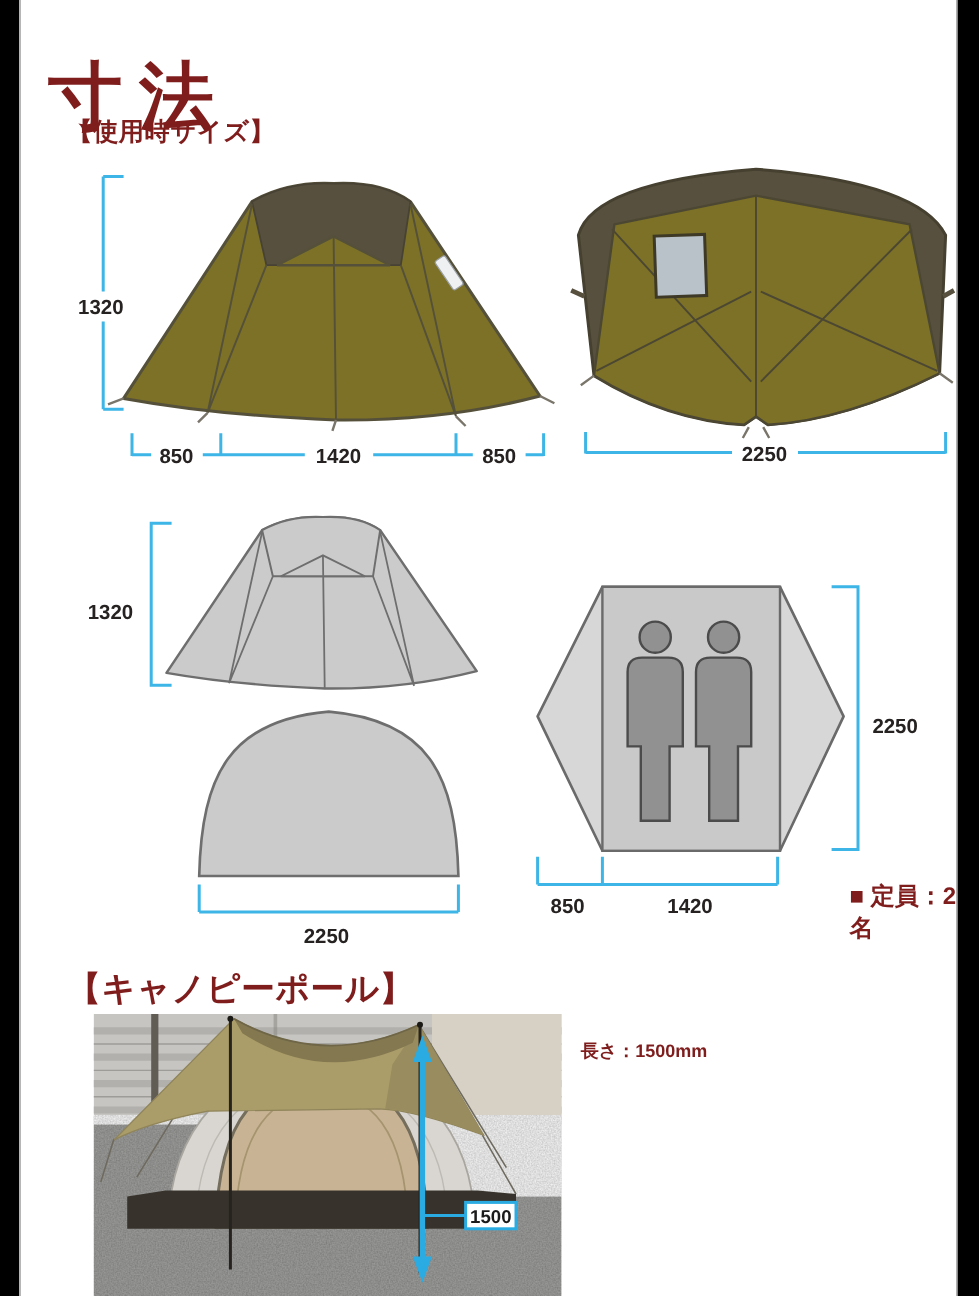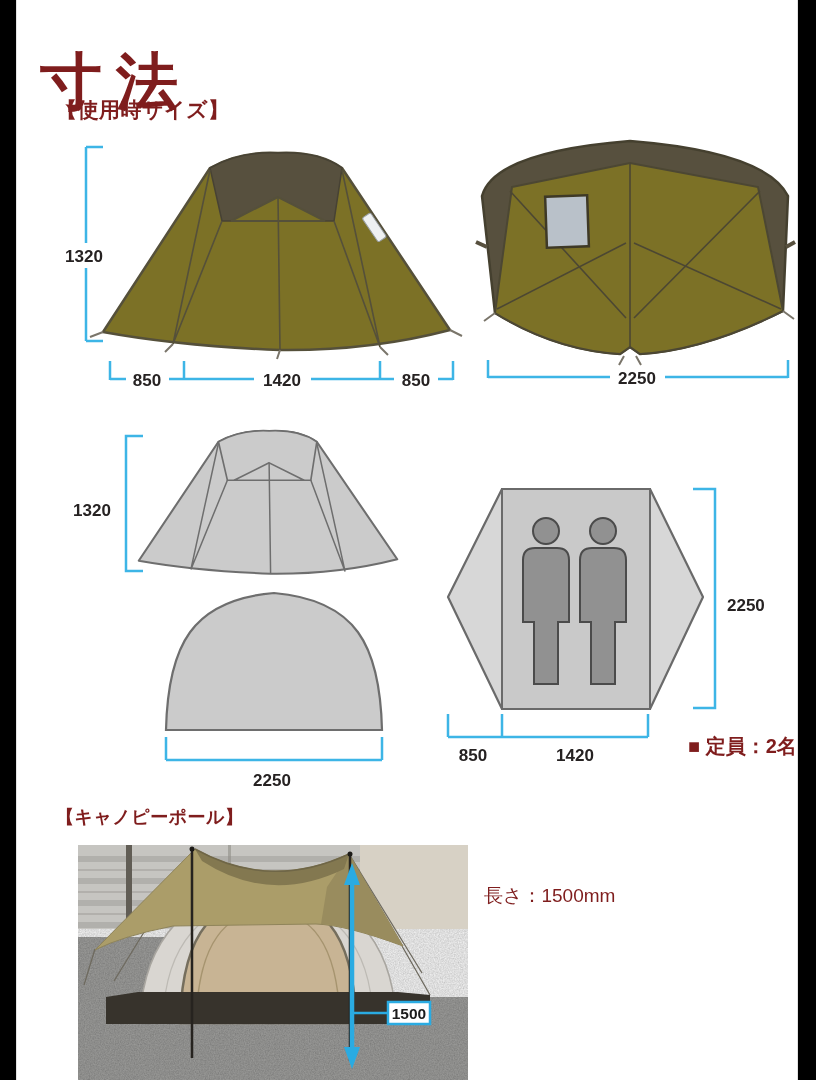--- a/index.html
+++ b/index.html
@@ -5,23 +5,23 @@
   html,body{margin:0;padding:0;background:#444;}
   .page{position:relative;width:816px;height:1080px;background:#ffffff;overflow:hidden;
         font-family:"Liberation Sans","DejaVu Sans",sans-serif;color:#7f1d1d;}
   .bar{position:absolute;top:0;height:1080px;background:#000;}
   .bar-left{left:0;width:16px;border-right:1px solid #e2e2e2;}
   .bar-right{left:797px;width:19px;border-left:1px solid #e2e2e2;}
   .page-title{position:absolute;left:40px;top:6px;font-size:62px;font-weight:900;
               letter-spacing:14px;line-height:1.1;}
   .sec-header{position:absolute;font-weight:bold;font-size:21px;letter-spacing:0.5px;}
   .sec-header.h1{left:56px;top:96px;}
-  .sec-header.h2{left:56px;top:805px;font-size:18px;}
-  .capacity{position:absolute;left:688px;top:733px;font-size:20px;font-weight:bold;}
-  .specs{position:absolute;left:484px;top:884px;font-size:19px;font-weight:normal;line-height:23px;}
+  .sec-header.h2{left:56px;top:805px;font-size:28px;}
+  .capacity{position:absolute;left:708px;top:733px;font-size:20px;font-weight:bold;}
+  .specs{position:absolute;left:484px;top:865px;font-size:15px;font-weight:bold;line-height:23px;}
   .gfx{position:absolute;left:0;top:0;}
   text.dimtxt{font-family:"Liberation Sans","DejaVu Sans",sans-serif;font-size:17px;
               font-weight:bold;fill:#262222;}
   text.photolbl{font-family:"Liberation Sans","DejaVu Sans",sans-serif;font-size:15.5px;
               font-weight:bold;fill:#1b1b1b;}
 </style>
 </head>
 <body>
 
 <div class="page">

